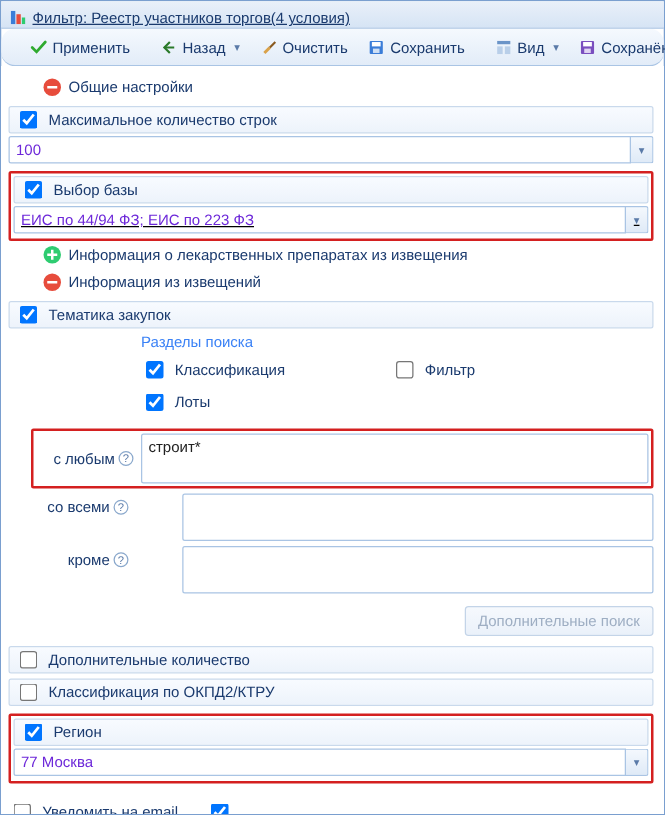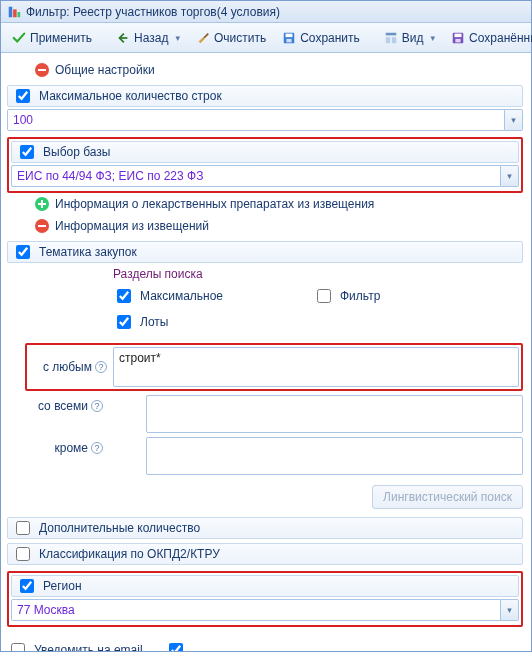--- a/index.html
+++ b/index.html
@@ -1,20 +1,20 @@
 <!DOCTYPE html>
 <html><head>
 <meta charset="utf-8">
 <style>
   * { box-sizing: border-box; font-family: "Segoe UI", Tahoma, sans-serif; font-size: 12px; }
   body { margin: 0; background: #fff; }
   .window { width: 532px; height: 652px; border: 1px solid #7a9fcf; background: #fff; display: flex; flex-direction: column; }
-  .titlebar { height: 22px; background: linear-gradient(#e9f0f9,#d6e4f5); border-bottom: 1px solid #a9c4e4; display: flex; align-items: center; padding: 6px 6px; color: #1a3a6e; }
+  .titlebar { height: 22px; background: linear-gradient(#e9f0f9,#d6e4f5); border-bottom: 1px solid #a9c4e4; display: flex; padding: 6px 6px; color: #1a3a6e; text-decoration: underline; }
   .titlebar .ticon { width: 14px; height: 14px; margin-right: 5px; }
-  .toolbar { height: 30px; background: linear-gradient(#f5f9fe,#e2ecf8); border-bottom: 1px solid #a9c4e4; display: flex; align-items: center; padding: 0 4px; gap: 2px; }
+  .toolbar { height: 30px; background: linear-gradient(#f5f9fe,#e2ecf8); border-bottom: 1px solid #a9c4e4; display: flex; align-items: center; padding: 0 16px; gap: 2px; border-radius: 11px; }
   .tbtn { display: flex; align-items: center; height: 24px; padding: 0 6px; border: 1px solid transparent; border-radius: 3px; color: #1a3a6e; cursor: pointer; gap: 4px; }
   .tsep { width: 1px; height: 20px; background: #b8cde6; margin: 0 3px; }
   .drop::after { content: "▾"; font-size: 9px; margin-left: 3px; color: #5a7aa8; }
   .body { flex: 1; overflow-y: auto; padding: 6px 8px 6px 6px; background: #fff; position: relative; }
   .body::-webkit-scrollbar { width: 16px; }
   .body::-webkit-scrollbar-track { background: #eef4fb; border-left: 1px solid #cddced; }
   .body::-webkit-scrollbar-thumb { background: #c7d8ec; border: 1px solid #a9c4e4; border-radius: 2px; }
   .grp-head { display: flex; align-items: center; height: 22px; padding: 1px 4px; border: 1px solid #c9d9ec; background: linear-gradient(#f8fbff,#edf3fb); border-radius: 2px; color: #1a3a6e; gap: 6px; margin-top: 4px; }
   .grp-head .cb { width: 14px; height: 14px; }
   .sub-head { display: flex; align-items: center; gap: 6px; padding: 4px 4px 4px 28px; color: #1a3a6e; }
@@ -33,21 +33,21 @@
   .ling-btn { margin-left: auto; height: 24px; padding: 0 10px; border: 1px solid #c3d4e8; background: linear-gradient(#f6f9fd,#eaf1fa); border-radius: 3px; color: #9eaec3; }
   .row2 { display: flex; align-items: center; gap: 22px; padding: 4px 0; }
   .bold { font-weight: bold; }
   .icn { display: inline-block; width: 14px; height: 14px; border-radius: 50%; position: relative; }
   .icn-minus { background: #e74c3c; }
   .icn-minus::after { content: ""; position: absolute; left: 3px; right: 3px; top: 6px; height: 2px; background: #fff; }
   .icn-plus { background: #2ecc71; }
   .icn-plus::before { content: ""; position: absolute; left: 3px; right: 3px; top: 6px; height: 2px; background: #fff; }
   .icn-plus::after { content: ""; position: absolute; top: 3px; bottom: 3px; left: 6px; width: 2px; background: #fff; }
   svg { display: block; }
-  .section-lbl { color: #701a75; padding: 4px 0 2px 0; }
+  .section-lbl { color: #3b82f6; padding: 4px 0 2px 0; }
   .two-col { display: flex; }
   .two-col > div:first-child { width: 200px; }
 </style>
 </head>
 <body>
 
 <div class="window">
   <div class="titlebar">
     <svg class="ticon" viewBox="0 0 16 16">
         <rect x="2" y="2" width="4" height="12" fill="#3b7dd8"></rect>
@@ -120,21 +120,21 @@
     <div class="field-row">
       <input class="field-input" value="100" style="">
       <div class="field-ddr">▾</div>
     </div>
 
     <div class="hl">
       <div class="grp-head">
         <input type="checkbox" class="cb" checked="" style="">
         <span>Выбор базы</span>
       </div>
-      <div class="field-row" style="margin-bottom:2px;">
+      <div class="field-row" style="margin-bottom:2px;text-decoration:underline;">
         <input class="field-input" value="ЕИС по 44/94 ФЗ; ЕИС по 223 ФЗ" style="">
         <div class="field-ddr">▾</div>
       </div>
     </div>
 
     <div class="sub-head">
       <span class="icn icn-plus"></span>
       <span>Информация о лекарственных препаратах из извещения</span>
     </div>
     <div class="sub-head">
@@ -146,21 +146,21 @@
       <input type="checkbox" class="cb" checked="" style="">
       <span>Тематика закупок</span>
     </div>
 
     <div class="inner">
       <div class="section-lbl" style="padding-left:88px;">Разделы поиска</div>
       <div class="two-col" style="padding-left:88px;">
         <div>
           <div class="chk-row">
               <input type="checkbox" checked="" style="">
-              <span>Максимальное</span>
+              <span>Классификация</span>
             </div>
           <div class="chk-row">
               <input type="checkbox" checked="" style="">
               <span>Лоты</span>
             </div>
         </div>
         <div>
           <div class="chk-row">
               <input type="checkbox" style="">
               <span>Фильтр</span>
@@ -186,21 +186,21 @@
 
       <div class="txtrow">
         <div class="label-col" style="padding-top:4px;">
           <span>кроме</span>
           <span class="help">?</span>
         </div>
         <textarea class="textarea" style=""></textarea>
       </div>
 
       <div style="display:flex;padding:6px 0 4px 0;">
-        <button class="ling-btn" disabled="">Лингвистический поиск</button>
+        <button class="ling-btn" disabled="">Дополнительные поиск</button>
       </div>
     </div>
 
     <div class="grp-head">
       <input type="checkbox" class="cb" style="">
       <span>Дополнительные количество</span>
     </div>
 
     <div class="grp-head">
       <input type="checkbox" class="cb" style="">

